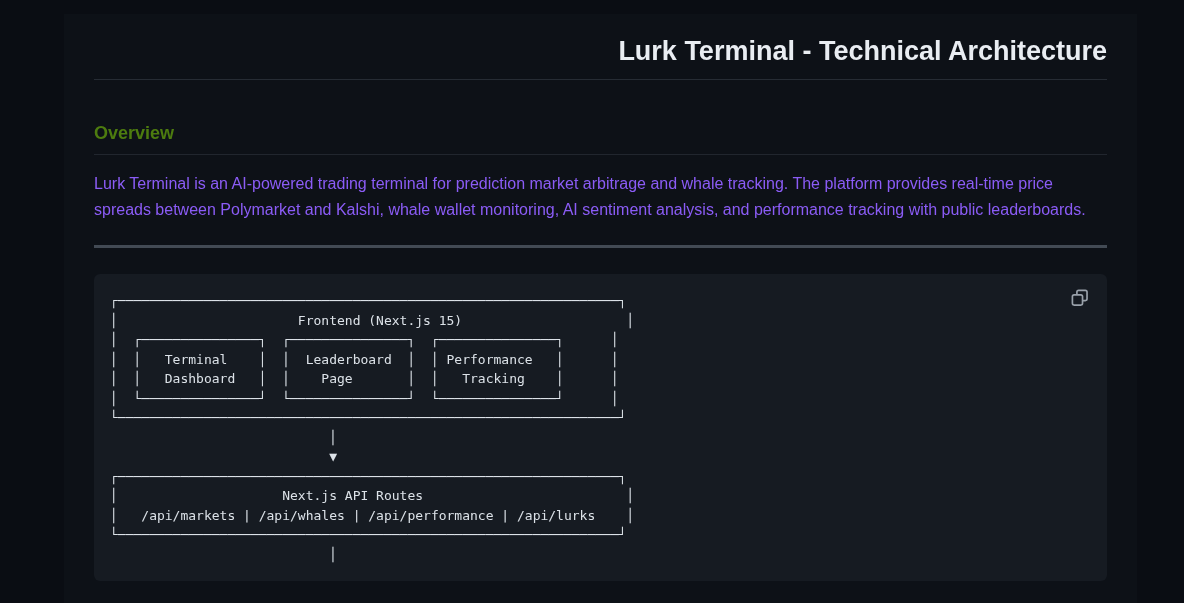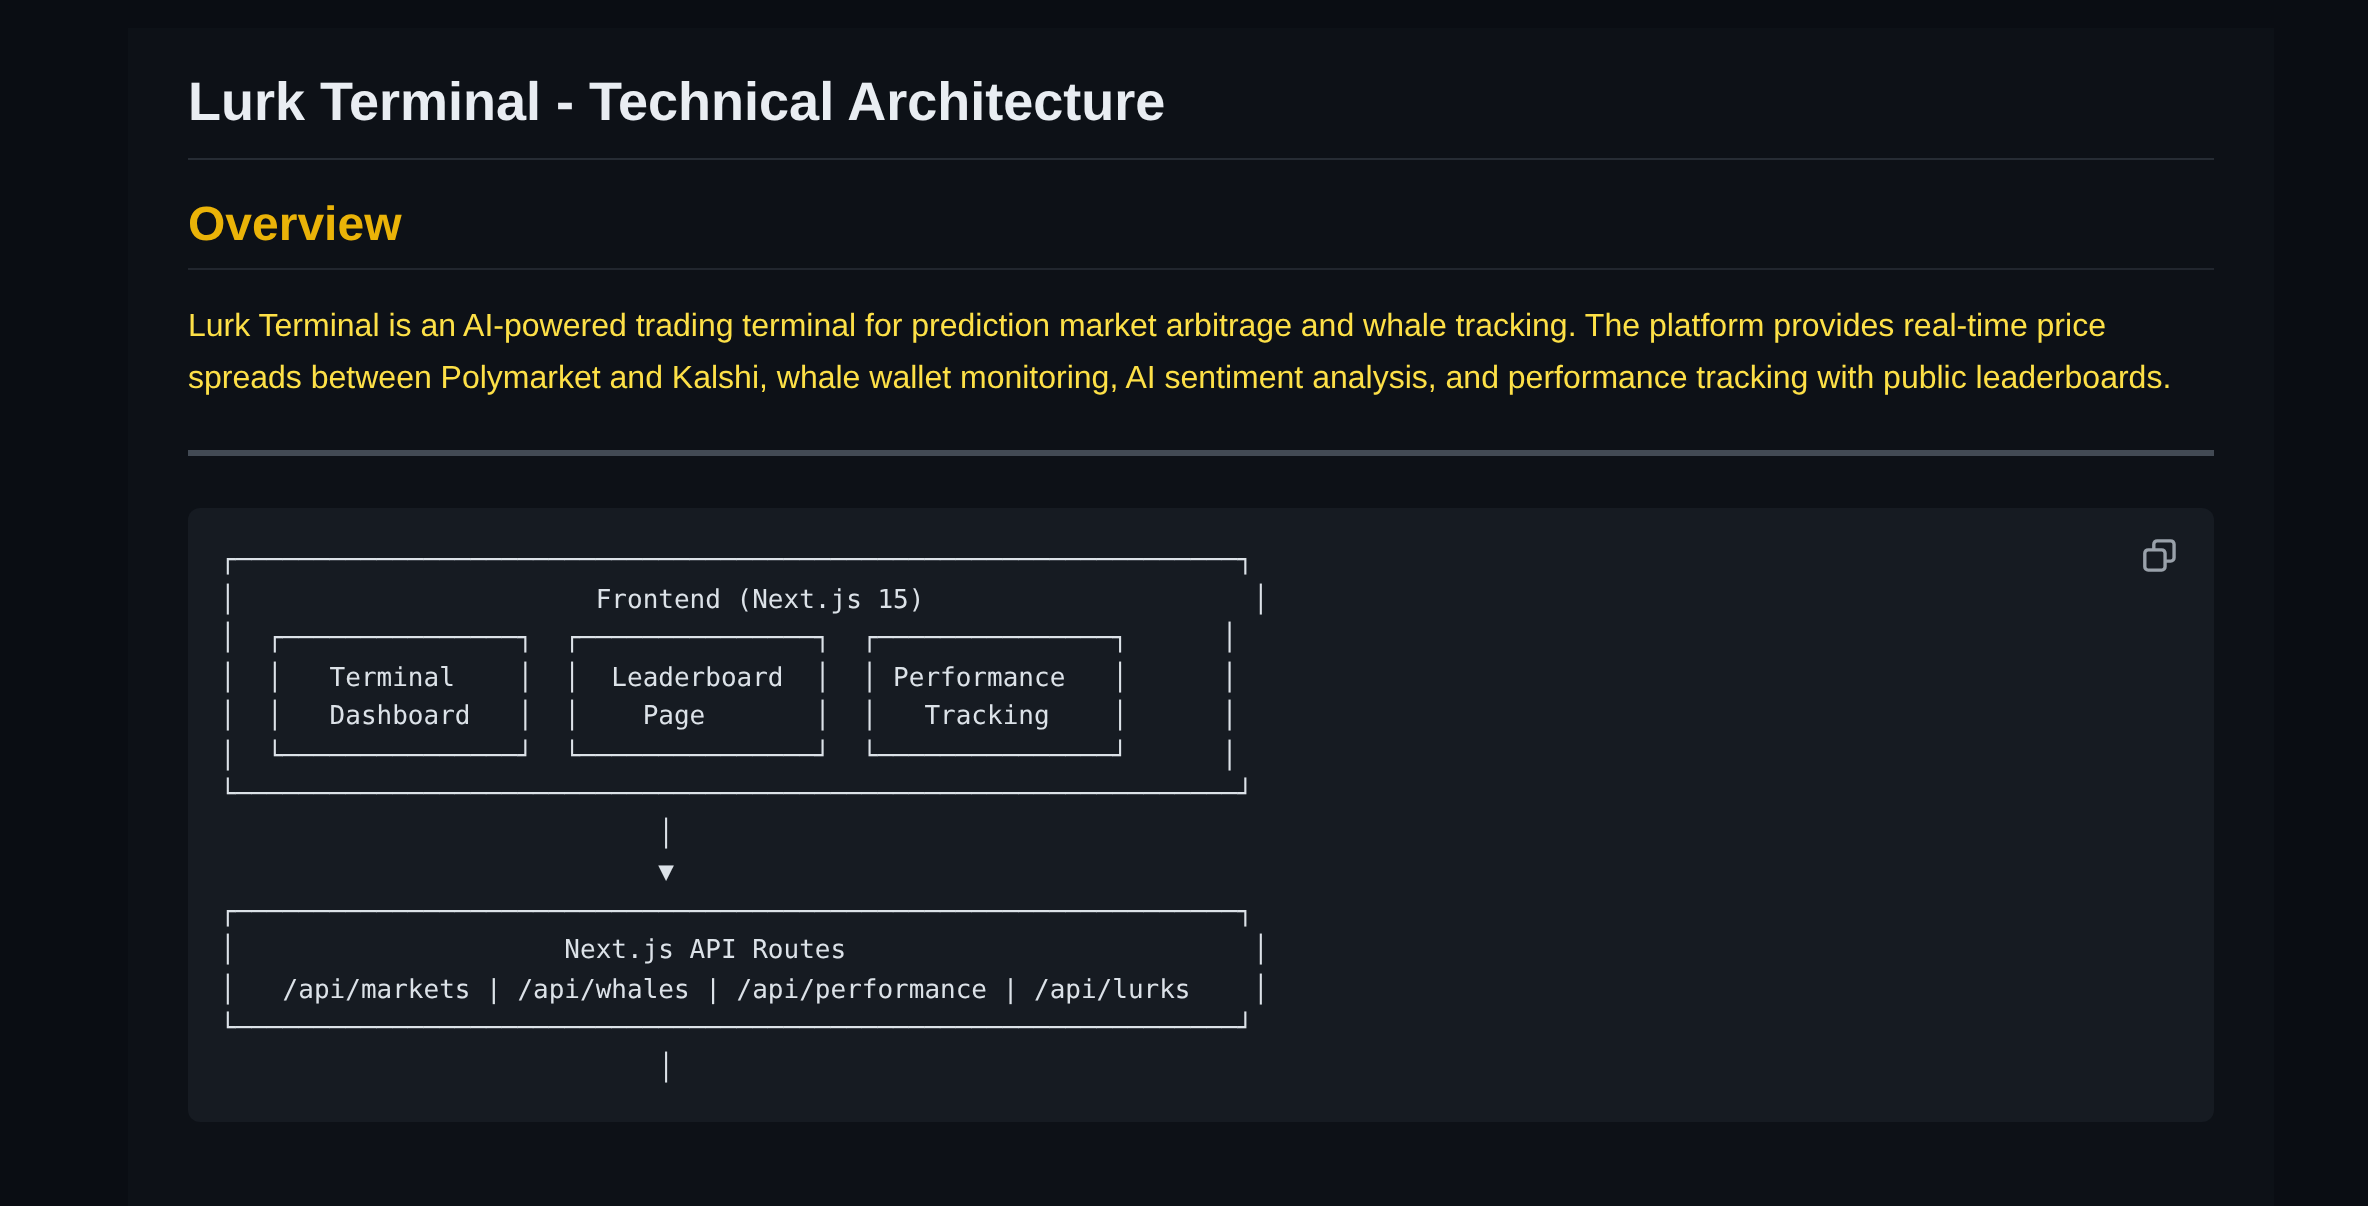--- a/index.html
+++ b/index.html
@@ -16,35 +16,36 @@
     background: #0d1117;
     padding: 20px 30px 40px 30px;
   }
   h1.doc-title {
     font-size: 27px;
     font-weight: 700;
     line-height: 35px;
     color: #e9edf2;
     padding-bottom: 10px;
     border-bottom: 1px solid #262c34;
-    margin-bottom: 20px;
+    margin-bottom: 40px;
+    text-align: right;
   }
   h2.section-heading {
-    font-size: 24px;
+    font-size: 18px;
     font-weight: 700;
     line-height: 26px;
-    color: #eab308;
+    color: #4d7c0f;
     padding-bottom: 8px;
     border-bottom: 1px solid #21262e;
   }
   p.body-text {
     margin-top: 16px;
     font-size: 16px;
     line-height: 26px;
-    color: #fde047;
+    color: #8b5cf6;
   }
   hr.thick-divider {
     border: 0;
     height: 3px;
     background: #424a54;
     margin: 22px 0 26px 0;
   }
   pre.code-block {
     position: relative;
     margin-top: 16px;

